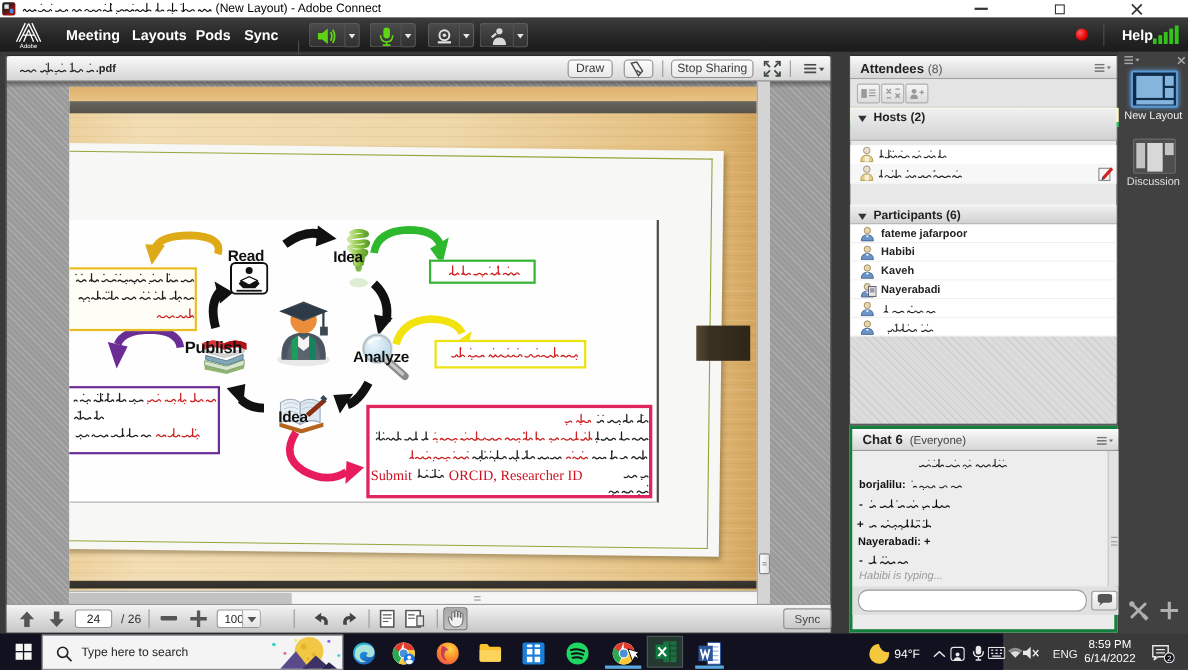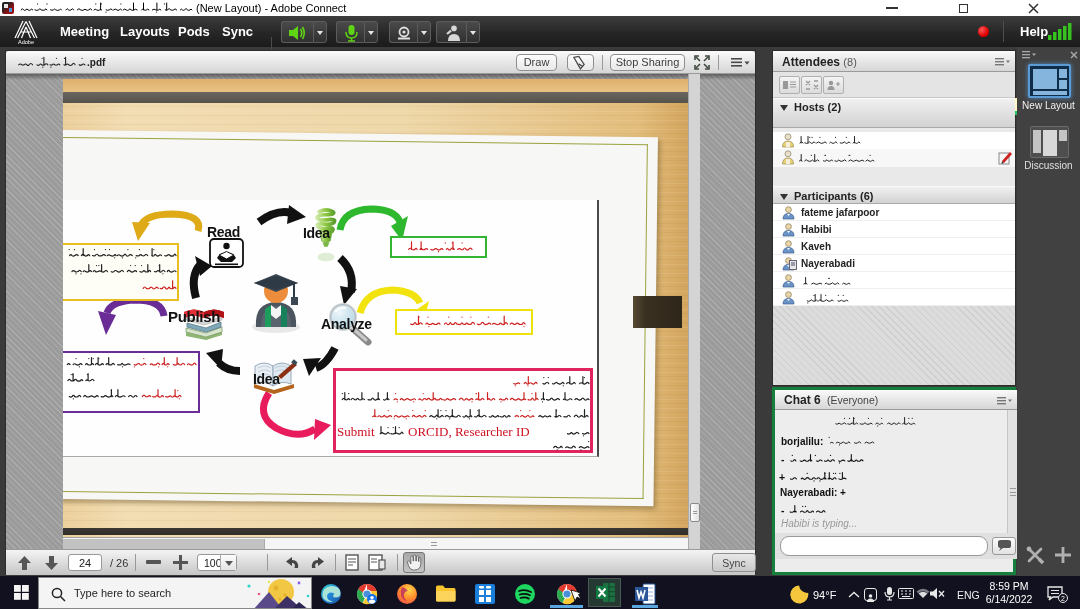--- a/index.html
+++ b/index.html
@@ -769,21 +769,21 @@
         <path d="M4,4 L16,16"></path>
         <path d="M16,4 L4,16"></path>
       </g>
       <circle cx="4" cy="4" r="2.4" fill="#b0b0b0"></circle>
       <path d="M14,14 L18,18" stroke="#b0b0b0" stroke-width="3.6"></path>
     </svg>
     <svg class="abs" style="left:36px;top:498px" width="20" height="20">
       <path d="M10,2 L10,18 M2,10 L18,10" stroke="#b0b0b0" stroke-width="2.8"></path>
     </svg>
   </div>
-<div class="abs" style="left:0;top:576px;width:1080px;height:33px;background:#11111f">
+<div class="abs" style="left:0;top:576px;width:912px;height:33px;background:#11111f">
     <svg class="abs" style="left:14px;top:9px" width="15" height="15">
       <g fill="#f5f5f5">
         <rect x="0" y="0" width="6.8" height="6.8"></rect>
         <rect x="8" y="0" width="6.8" height="6.8"></rect>
         <rect x="0" y="8" width="6.8" height="6.8"></rect>
         <rect x="8" y="8" width="6.8" height="6.8"></rect>
       </g>
     </svg>
     <div class="abs" style="left:38px;top:1px;width:274px;height:32px;background:#f4f4f4;border:1px solid #888;overflow:hidden">
       <svg class="abs" style="left:12px;top:9px" width="15" height="15">

